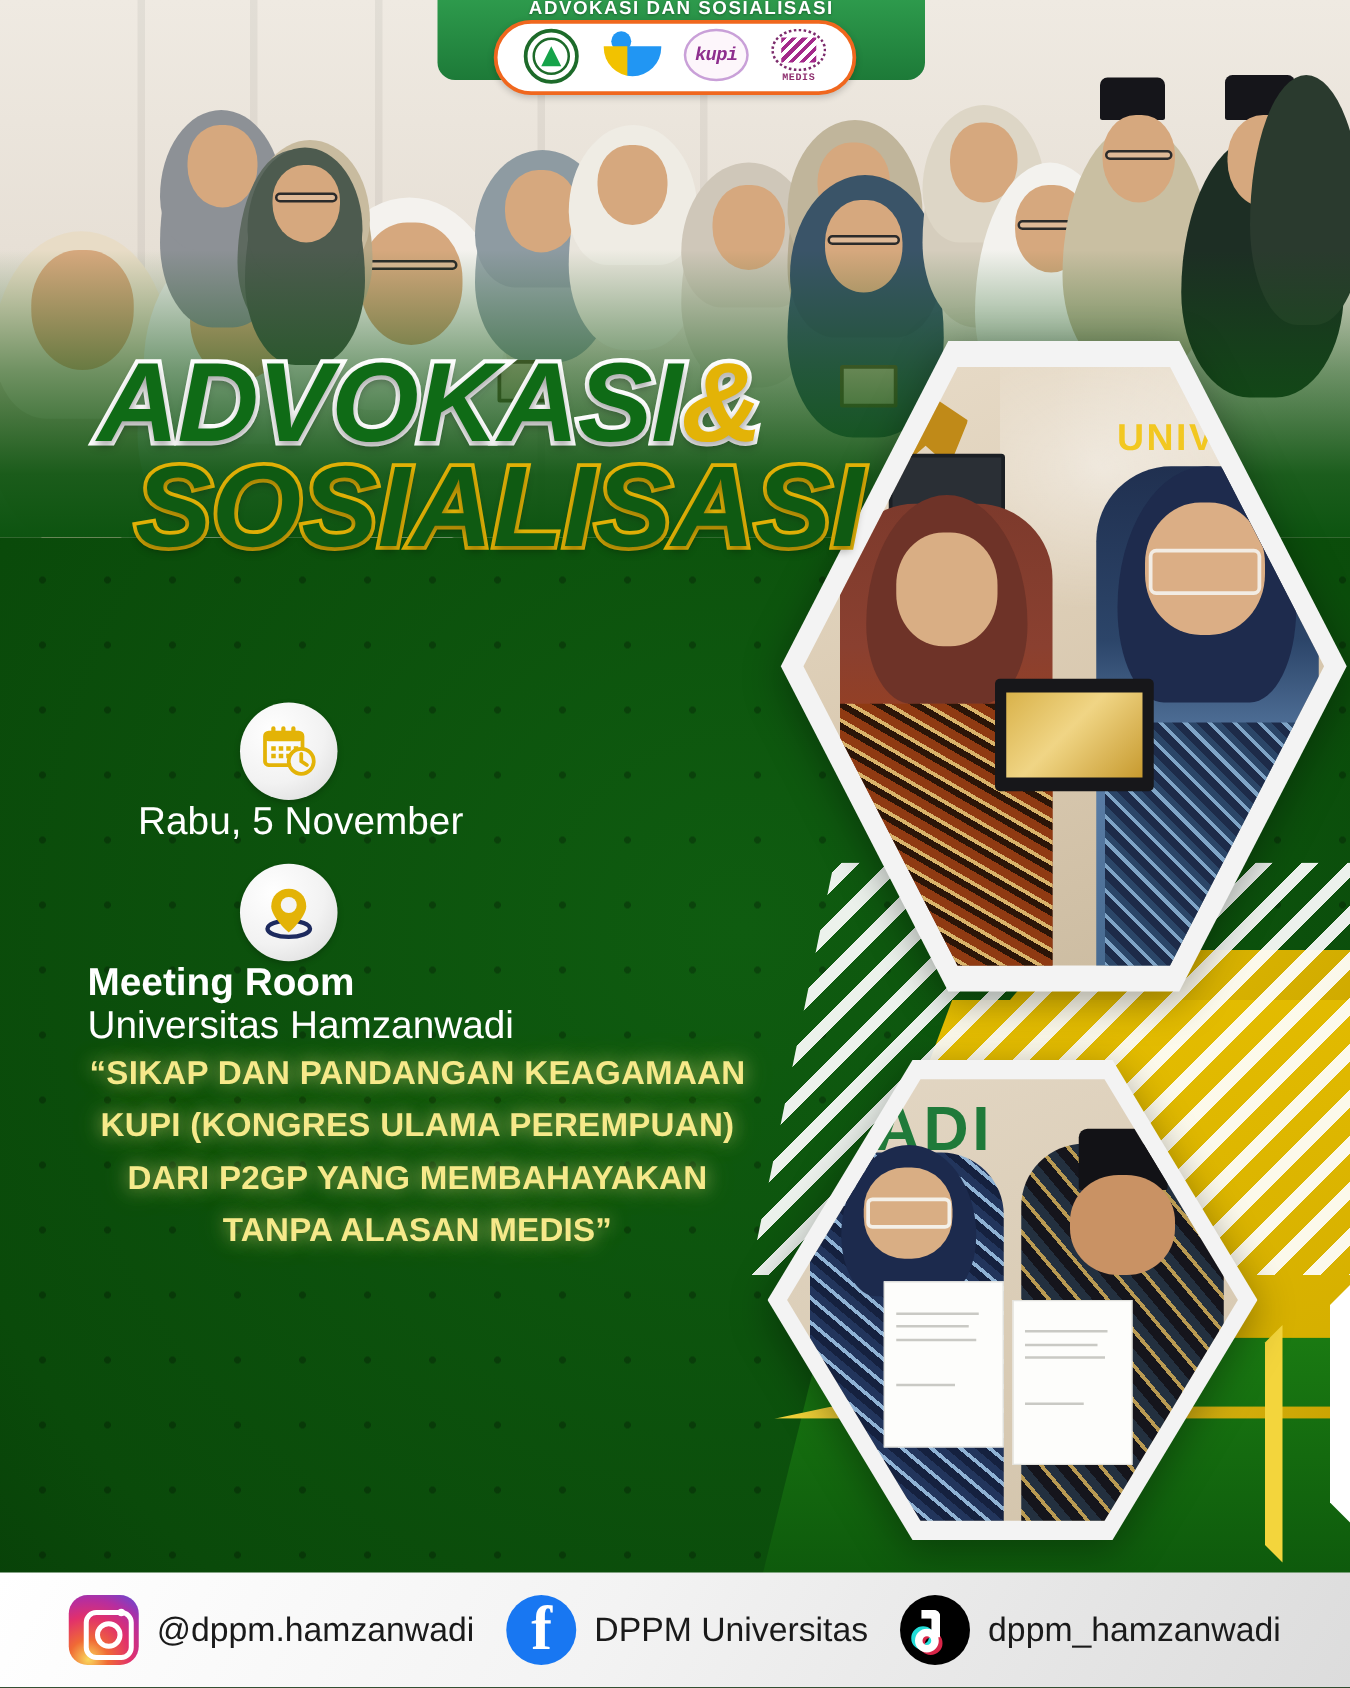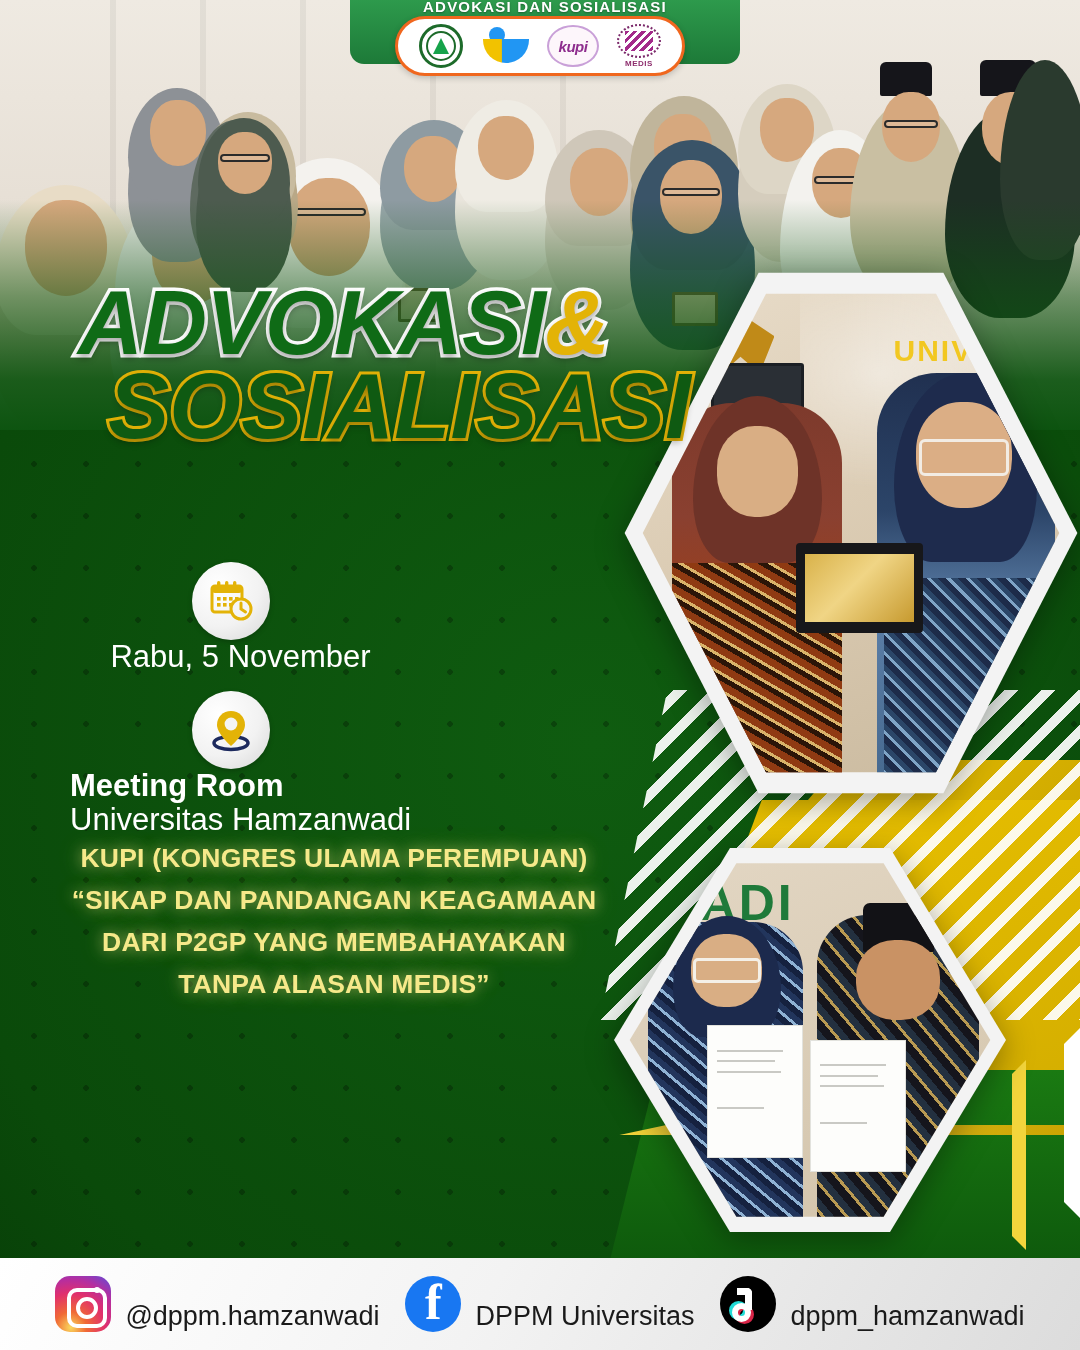--- a/index.html
+++ b/index.html
@@ -66,21 +66,21 @@
     background:linear-gradient(180deg, rgba(13,84,16,0) 0%, rgba(13,84,16,.55) 42%, rgba(13,84,16,.93) 78%, #0d5410 100%);
   }
 
   
   .logo-pill{
     position:absolute;left:395px;top:16px;width:290px;height:60px;
     background:#ffffff;border:3px solid #f0671e;border-radius:32px;
     display:flex;align-items:center;justify-content:space-around;
     padding:0 10px;z-index:20;box-shadow:0 2px 6px rgba(0,0,0,.2);
   }
-  .logo{width:52px;height:46px;display:flex;align-items:center;justify-content:center;position:relative;}
+  .logo{width:52px;height:46px;display:flex;justify-content:center;position:relative;font-family:Liberation Mono, monospace;}
   .logo-uh{
     width:44px;height:44px;border-radius:50%;
     background:#ffffff;border:3px solid #1d6b2a;position:relative;
   }
   .logo-uh::before{
     content:"";position:absolute;inset:4px;border-radius:50%;
     border:2px solid #1d6b2a;
   }
   .logo-uh::after{
     content:"";position:absolute;left:50%;top:11px;transform:translateX(-50%);
@@ -256,21 +256,21 @@
   .ph2-doc{position:absolute;background:#fdfdfb;border:1px solid #e2e2dd;}
   .ph2-doc .ln{position:absolute;left:10%;height:2px;background:#c9c9c4;}
 
   
   .footer{
     position:absolute;left:0;bottom:0;width:1080px;height:92px;
     background:linear-gradient(120deg,#ffffff 0%, #f3f3f3 45%, #dcdcdc 100%);
     display:flex;align-items:center;justify-content:center;gap:26px;
     z-index:40;
   }
-  .f-item{display:flex;align-items:flex-end;gap:14px;}
+  .f-item{display:flex;align-items:center;gap:14px;}
   .f-label{font-size:27px;color:#1a1a1a;}
   .ig{width:56px;height:56px;border-radius:15px;position:relative;
     background:radial-gradient(circle at 28% 92%, #f9d85c 0%, #f06a35 24%, #e1306c 52%, #b52ea0 74%, #5a4ddb 100%);}
   .ig::before{content:"";position:absolute;left:12px;top:12px;width:32px;height:32px;
     border:4px solid #fff;border-radius:10px;}
   .ig::after{content:"";position:absolute;left:21px;top:21px;width:14px;height:14px;
     border:4px solid #fff;border-radius:50%;}
   .ig i{position:absolute;right:11px;top:11px;width:6px;height:6px;border-radius:50%;background:#fff;}
   .fb{width:56px;height:56px;border-radius:50%;background:#1877f2;position:relative;}
   .fb::before{content:"f";position:absolute;left:0;right:0;top:-3px;text-align:center;
@@ -452,22 +452,22 @@
       </div>
       <div class="info-text">
         <div class="info-l1 bold">Meeting Room</div>
         <div class="info-l2">Universitas Hamzanwadi</div>
       </div>
     </div>
 
   </div>
 
   <div class="quote">
+    <div>“SIKAP DAN PANDANGAN KEAGAMAAN</div>
     <div>KUPI (KONGRES ULAMA PEREMPUAN)</div>
-    <div>“SIKAP DAN PANDANGAN KEAGAMAAN</div>
     <div>DARI P2GP YANG MEMBAHAYAKAN</div>
     <div>TANPA ALASAN MEDIS”</div>
   </div>
 
   <div class="hex-wrap" id="hex1">
     <div class="hex-outer">
       <div class="hex-inner">
         <div class="ph1-bg"></div>
         <div class="ph1-wall-motif"></div>
         <div class="ph1-garuda"></div>

